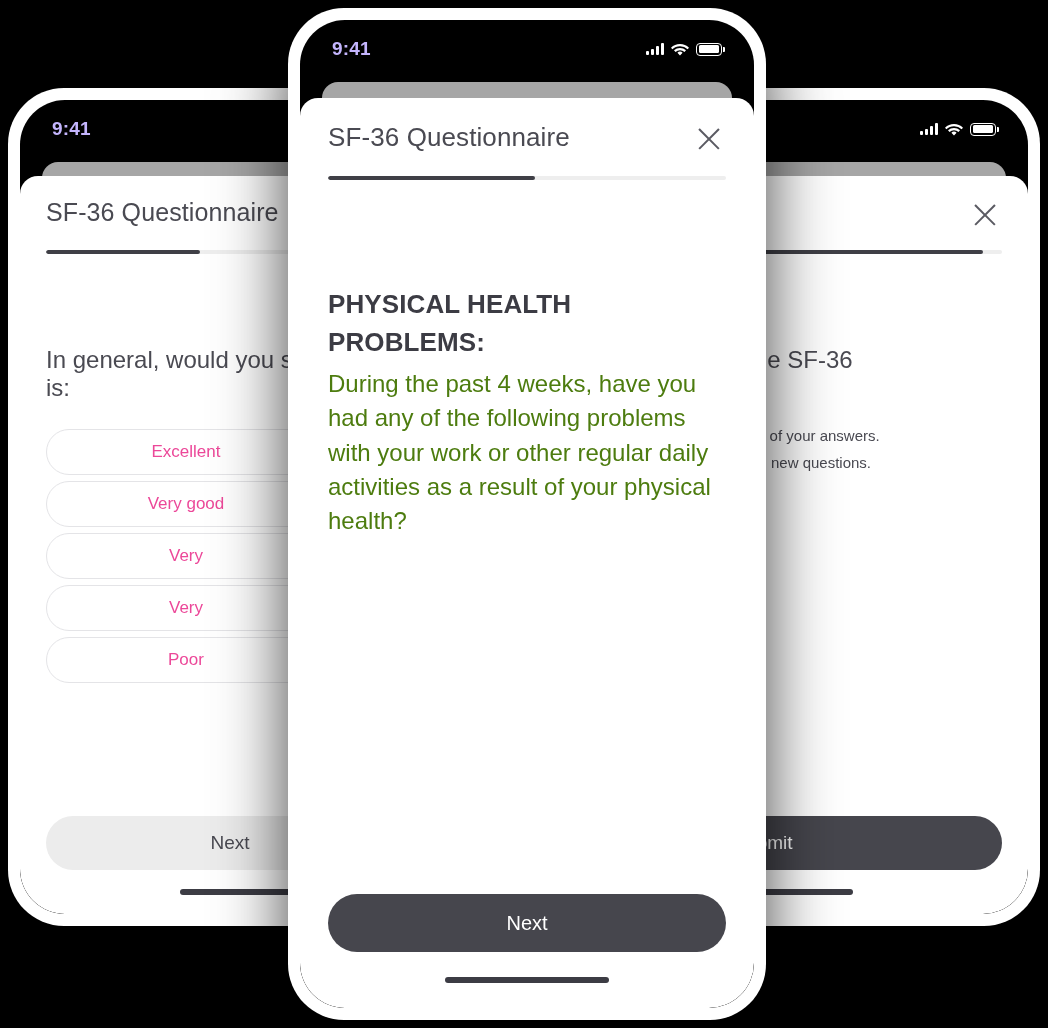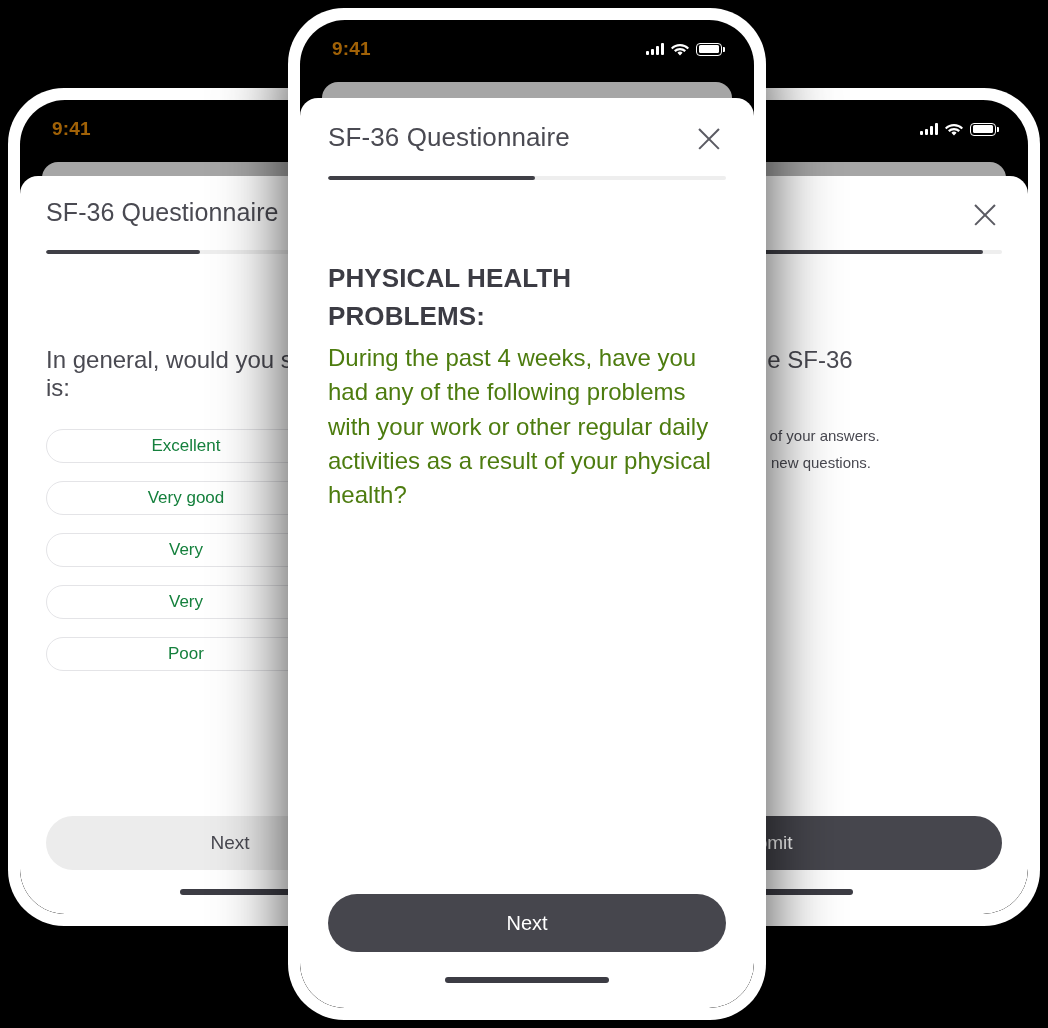--- a/index.html
+++ b/index.html
@@ -39,21 +39,21 @@
 
   
   .statusbar {
     position: absolute;
     top: 0; left: 0; right: 0;
     height: 58px;
     display: flex;
     align-items: center;
     justify-content: space-between;
     padding: 0 32px;
-    color: #a16207;
+    color: #c4b5fd;
     z-index: 4;
   }
   .status-time {
     font-size: 19px;
     font-weight: bold;
     letter-spacing: 0.2px;
   }
   .status-icons {
     display: flex;
     align-items: center;
@@ -175,29 +175,29 @@
     line-height: 1.42;
   }
   .q-text-sm {
     font-size: 24px;
     color: #4a4a52;
     line-height: 1.18;
   }
 
   .options { margin-top: 26px; }
   .option {
-    height: 34px;
+    height: 46px;
     border: 1px solid #e4e4e7;
     border-radius: 999px;
     display: flex;
     align-items: center;
     justify-content: center;
     font-size: 17px;
-    color: #15803d;
-    margin-bottom: 18px;
+    color: #ec4899;
+    margin-bottom: 6px;
     background: #fff;
     cursor: pointer;
   }
 
   .done-title {
     font-size: 24px;
     color: #4a4a52;
     line-height: 1.2;
   }
   .bullets { margin-top: 18px; list-style: none; }
@@ -433,21 +433,21 @@
         <div class="sheet-head" style="padding:24px 28px 0 28px;">
           <div class="sheet-title" style="font-size:26px;">SF-36 Questionnaire</div>
           <div class="close-btn"></div>
         </div>
 
         <div class="progress-track" style="margin:20px 28px 0 28px;">
           <div class="progress-fill" style="width:52%"></div>
         </div>
 
         <div class="sheet-body" style="padding:0 28px;">
-          <div class="body-inner" style="padding-top:80px;">
+          <div class="body-inner" style="padding-top:106px;">
             <div class="q-heading">PHYSICAL HEALTH PROBLEMS:</div>
             <div class="q-text">During the past 4 weeks, have you had any of the following problems with your work or other regular daily activities as a result of your physical health?</div>
           </div>
         </div>
 
         <div class="sheet-foot" style="padding:0 28px;">
           <button class="cta cta-dark" style="height:58px;font-size:20px;">Next</button>
         </div>
         <div class="home-indicator" style="height:56px;">
           <div class="home-bar" style="width:164px;"></div>

